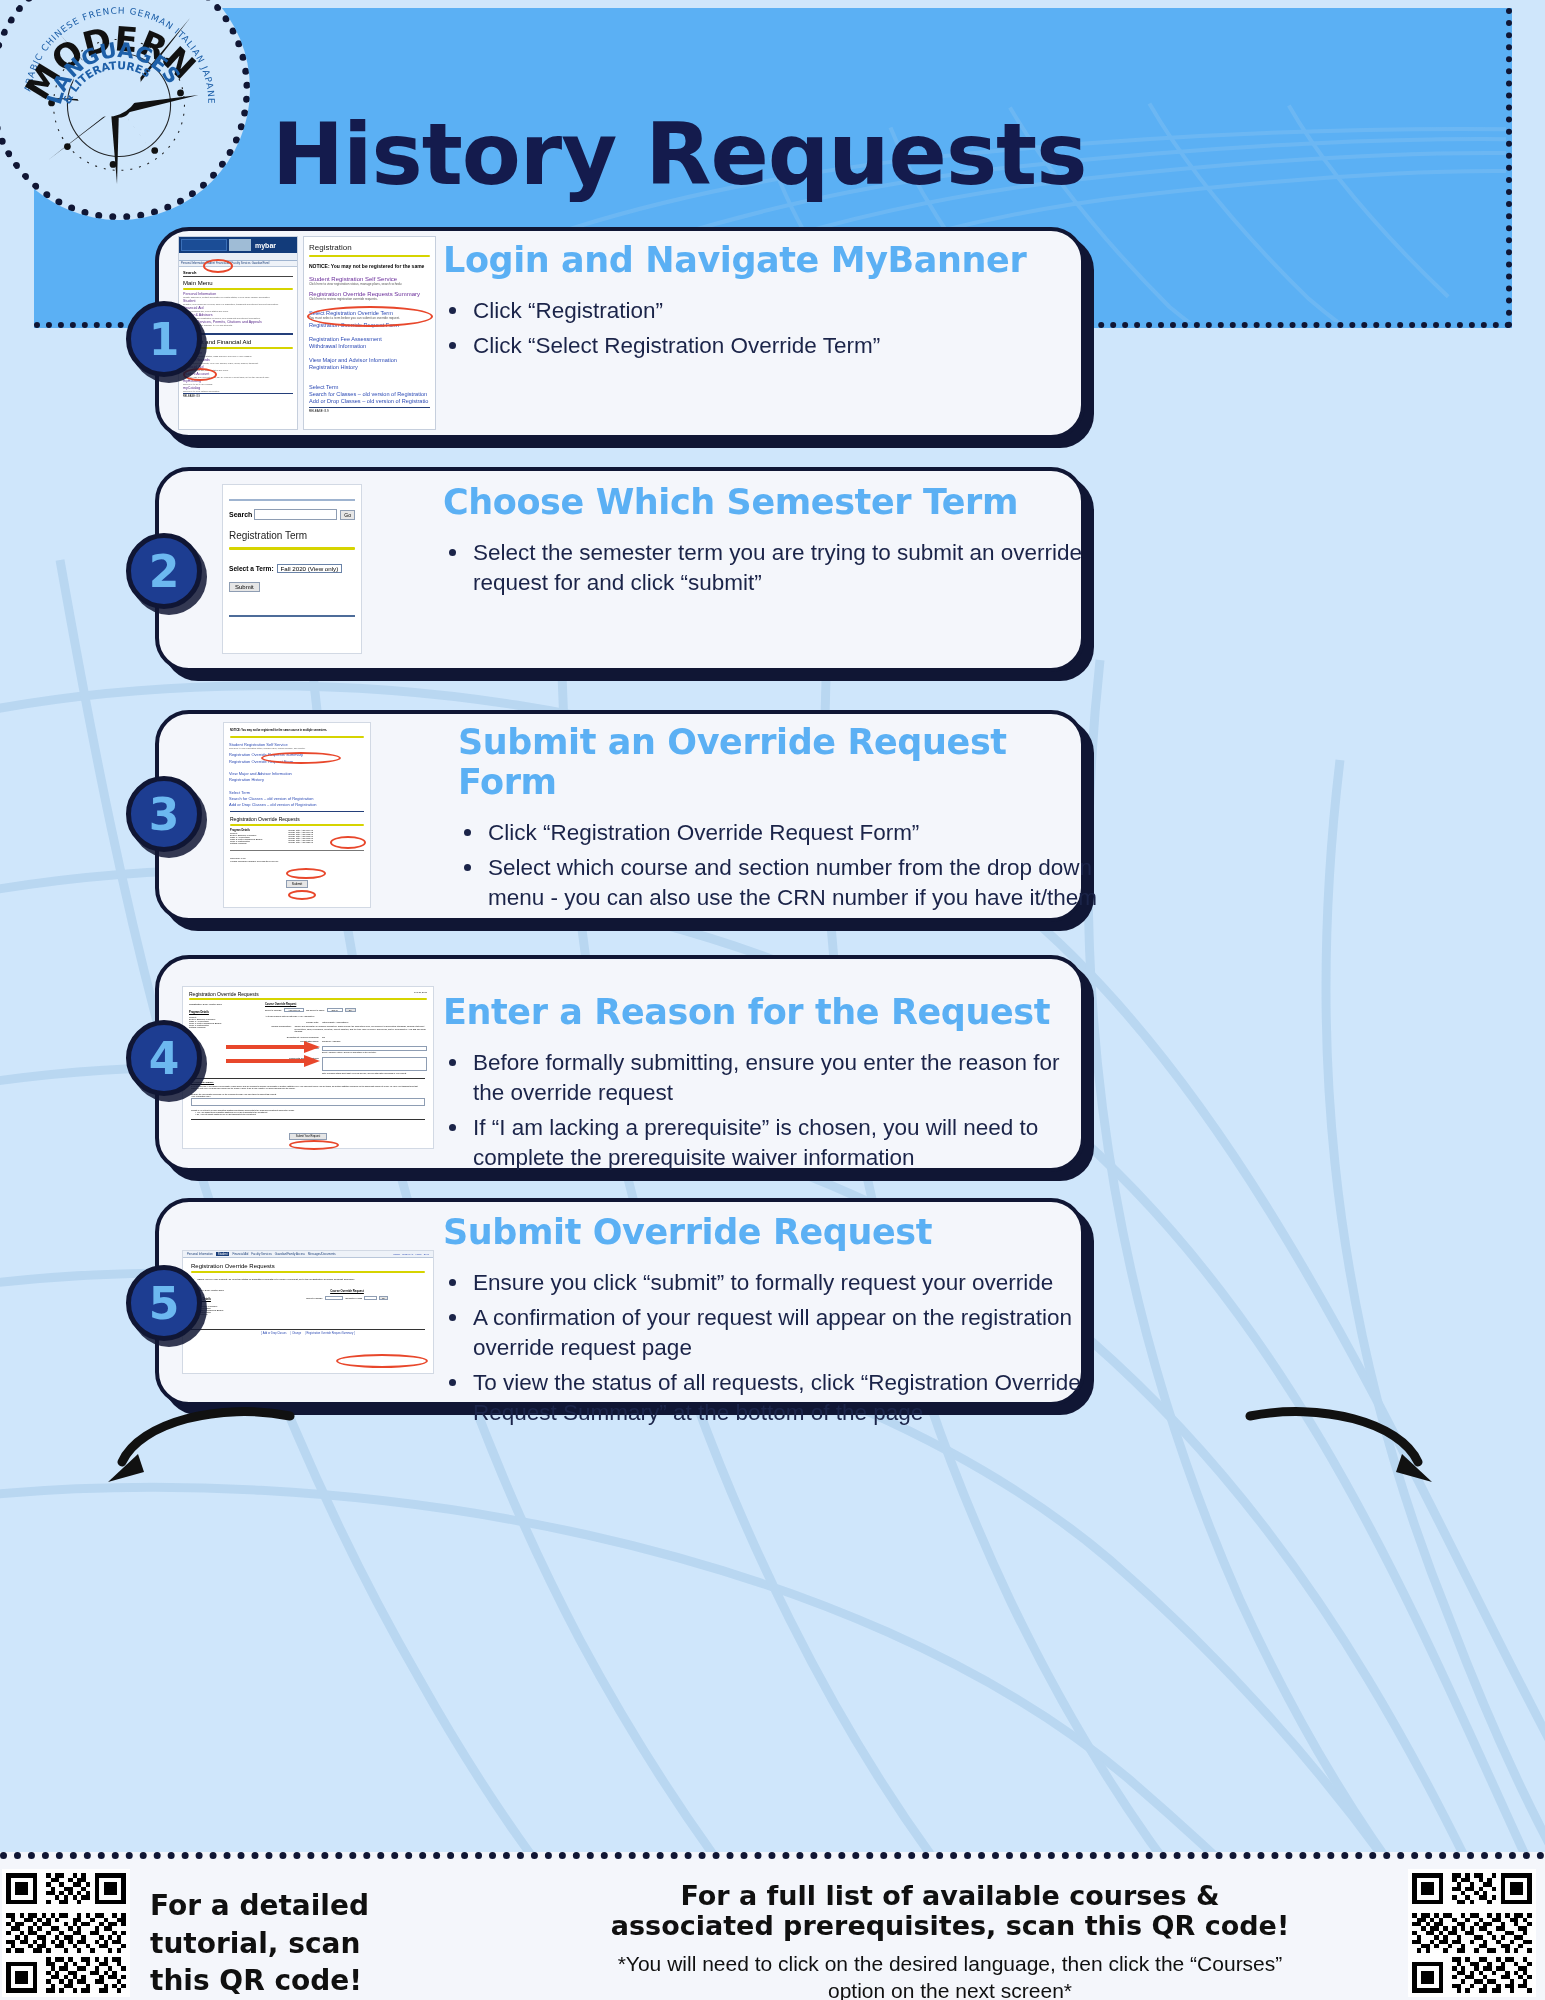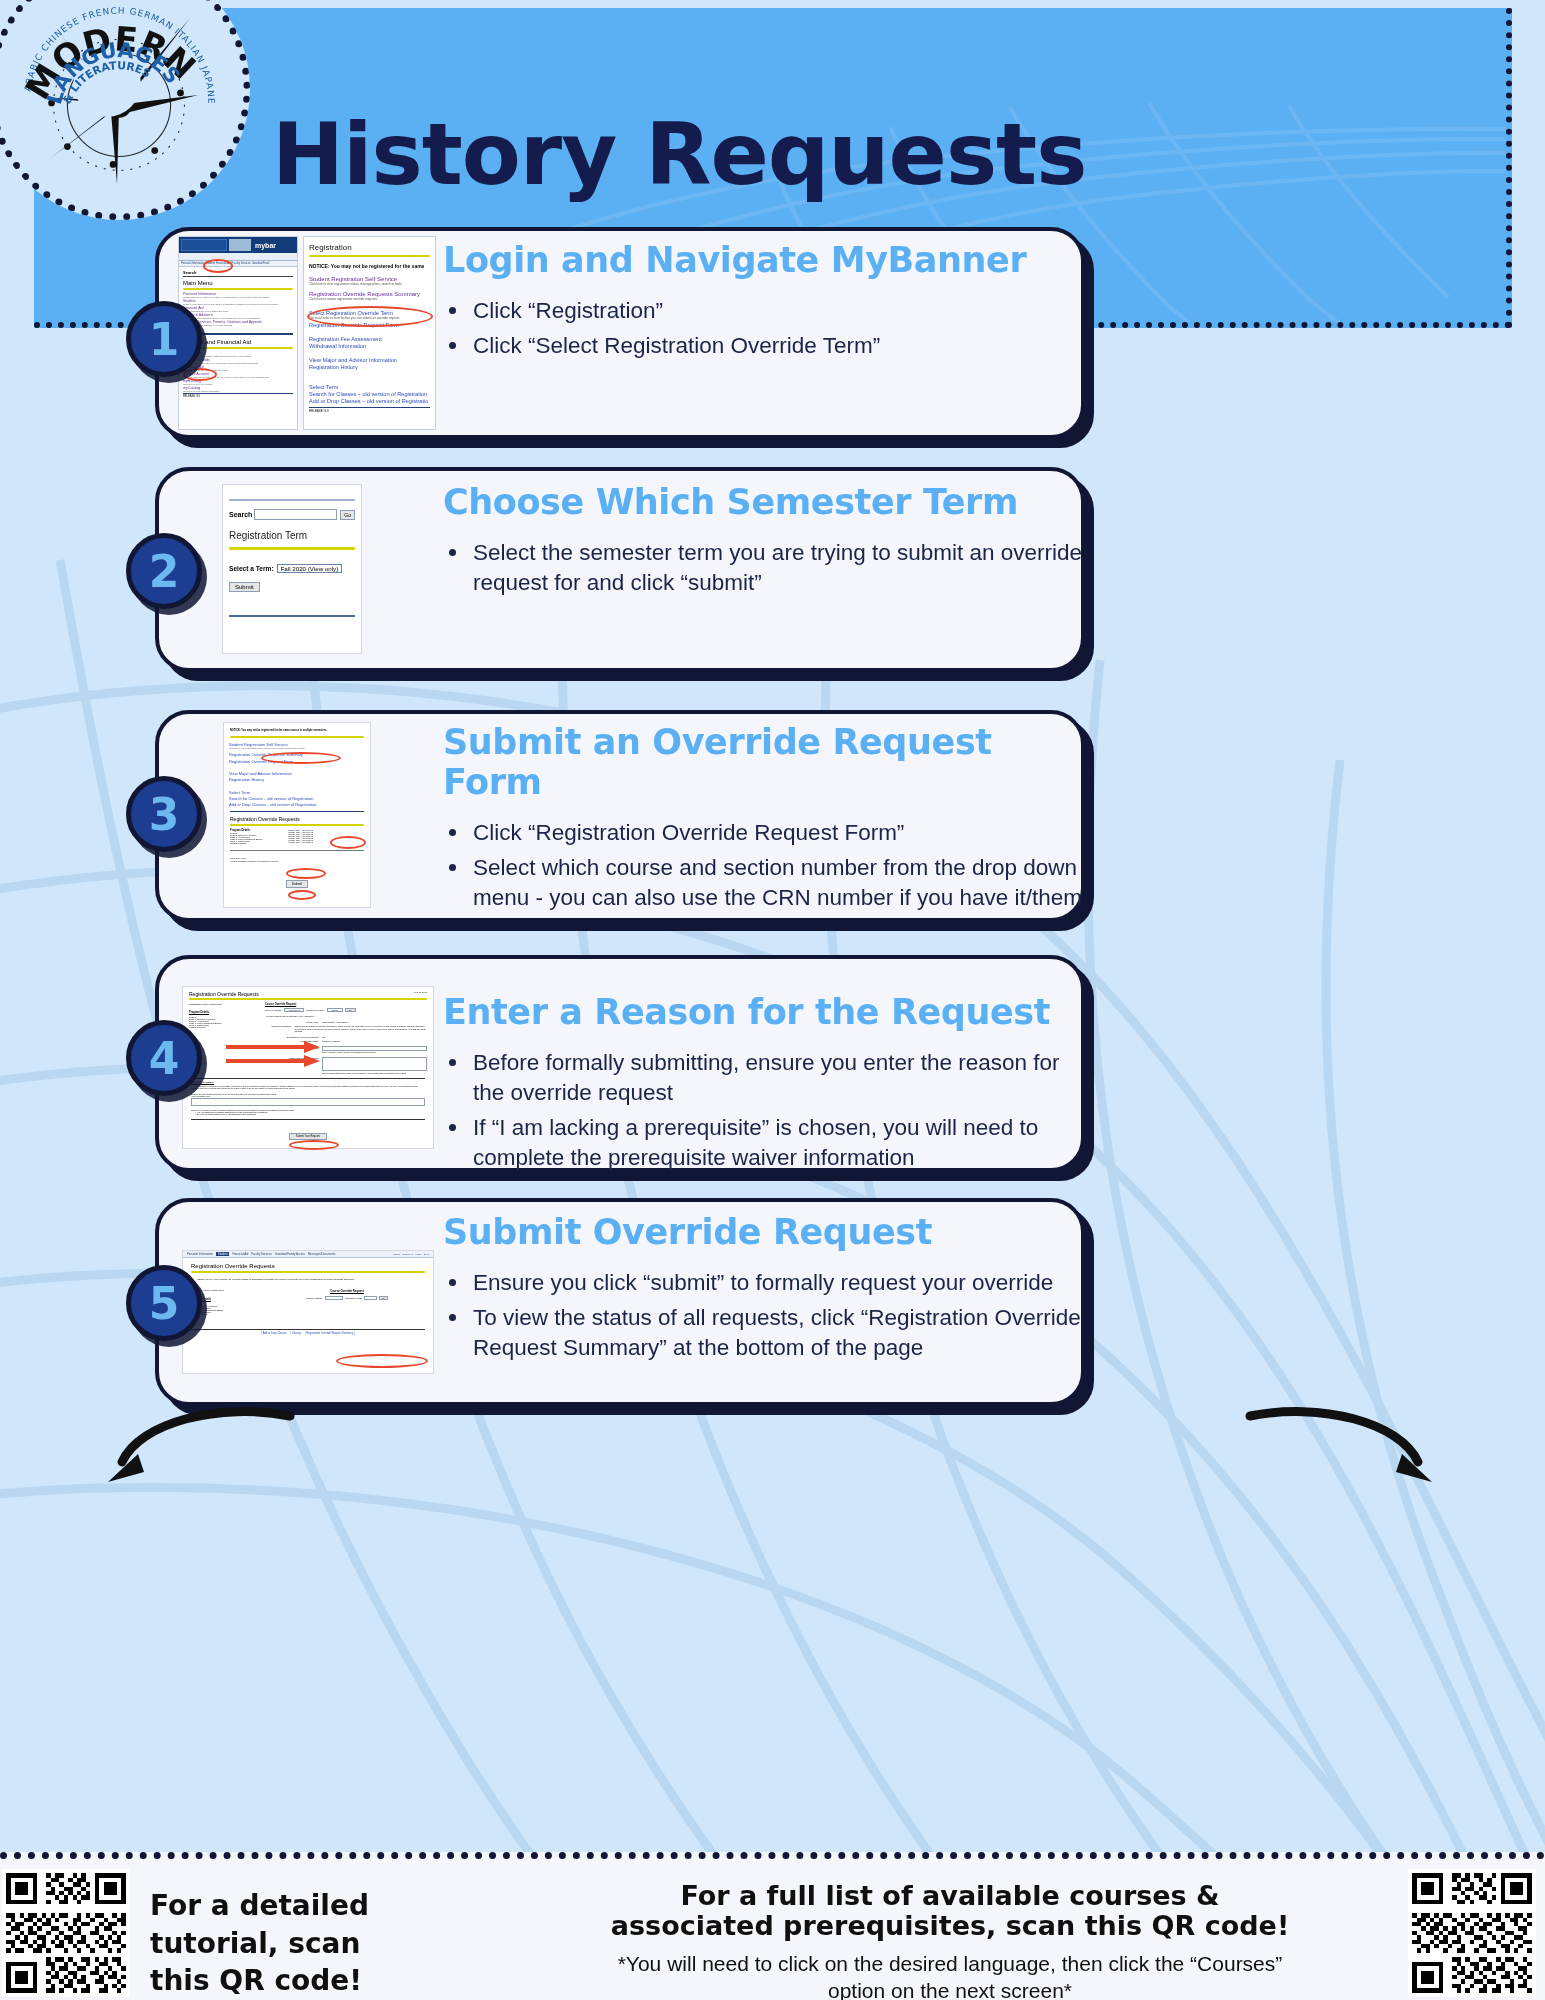--- a/index.html
+++ b/index.html
@@ -410,21 +410,21 @@
     <div style="font-size:2.4px;margin:0 6px;">If CRN Minimum number is 3 and its 9999999</div>
     <div style="text-align:center;margin-top:8px;">
       <span style="font-size:3.4px;border:1px solid #8e9db3;background:#e6e6e6;padding:1px 5px;">Submit</span>
     </div>
   </div>
   <div class="ellipse-mark" style="left:261px; top:752px; width:80px; height:12px;"></div>
   <div class="ellipse-mark" style="left:330px; top:836px; width:36px; height:13px;"></div>
   <div class="ellipse-mark" style="left:286px; top:868px; width:40px; height:11px;"></div>
   <div class="ellipse-mark" style="left:288px; top:890px; width:28px; height:10px;"></div>
 
-  <div class="step-body" style="left:443px; top:722px; width:640px;">
+  <div class="step-body" style="left:458px; top:722px; width:640px;">
     <div class="step-title">Submit an Override Request Form</div>
     <ul class="step-list">
       <li>Click “Registration Override Request Form”</li>
       <li>Select which course and section number from the drop down menu - you can also use the CRN number if you have it/them</li>
     </ul>
   </div>
 
   <div class="step-card" style="left:155px; top:955px; width:930px; height:217px;"></div>
   <div class="step-num" style="left:126px; top:1020px;">4</div>
 
@@ -567,20 +567,21 @@
       <span style="font-size:2.6px;color:#2d4bb5;">| Change</span>
       <span style="font-size:2.6px;color:#2d4bb5;">| Registration Override Request Summary ]</span>
     </div>
   </div>
   <div class="ellipse-mark" style="left:336px; top:1354px; width:92px; height:14px;"></div>
 
   <div class="step-body" style="left:443px; top:1212px; width:640px;">
     <div class="step-title">Submit Override Request</div>
     <ul class="step-list">
       <li>Ensure you click “submit” to formally request your override</li>
+      <li>A confirmation of your request will appear on the registration override request page</li>
       <li>To view the status of all requests, click “Registration Override Request Summary” at the bottom of the page</li>
     </ul>
   </div>
 </div>
 
 <svg class="curve-arrow" style="left:100px; top:1400px;" width="200" height="90" viewBox="0 0 200 90">
   <path d="M 190 16 C 120 2 40 22 22 62" stroke="#111" stroke-width="9" fill="none" stroke-linecap="round"></path>
   <polygon points="8,82 38,54 44,72" fill="#111"></polygon>
 </svg>
 <svg class="curve-arrow" style="left:1240px; top:1400px;" width="200" height="90" viewBox="0 0 200 90">

